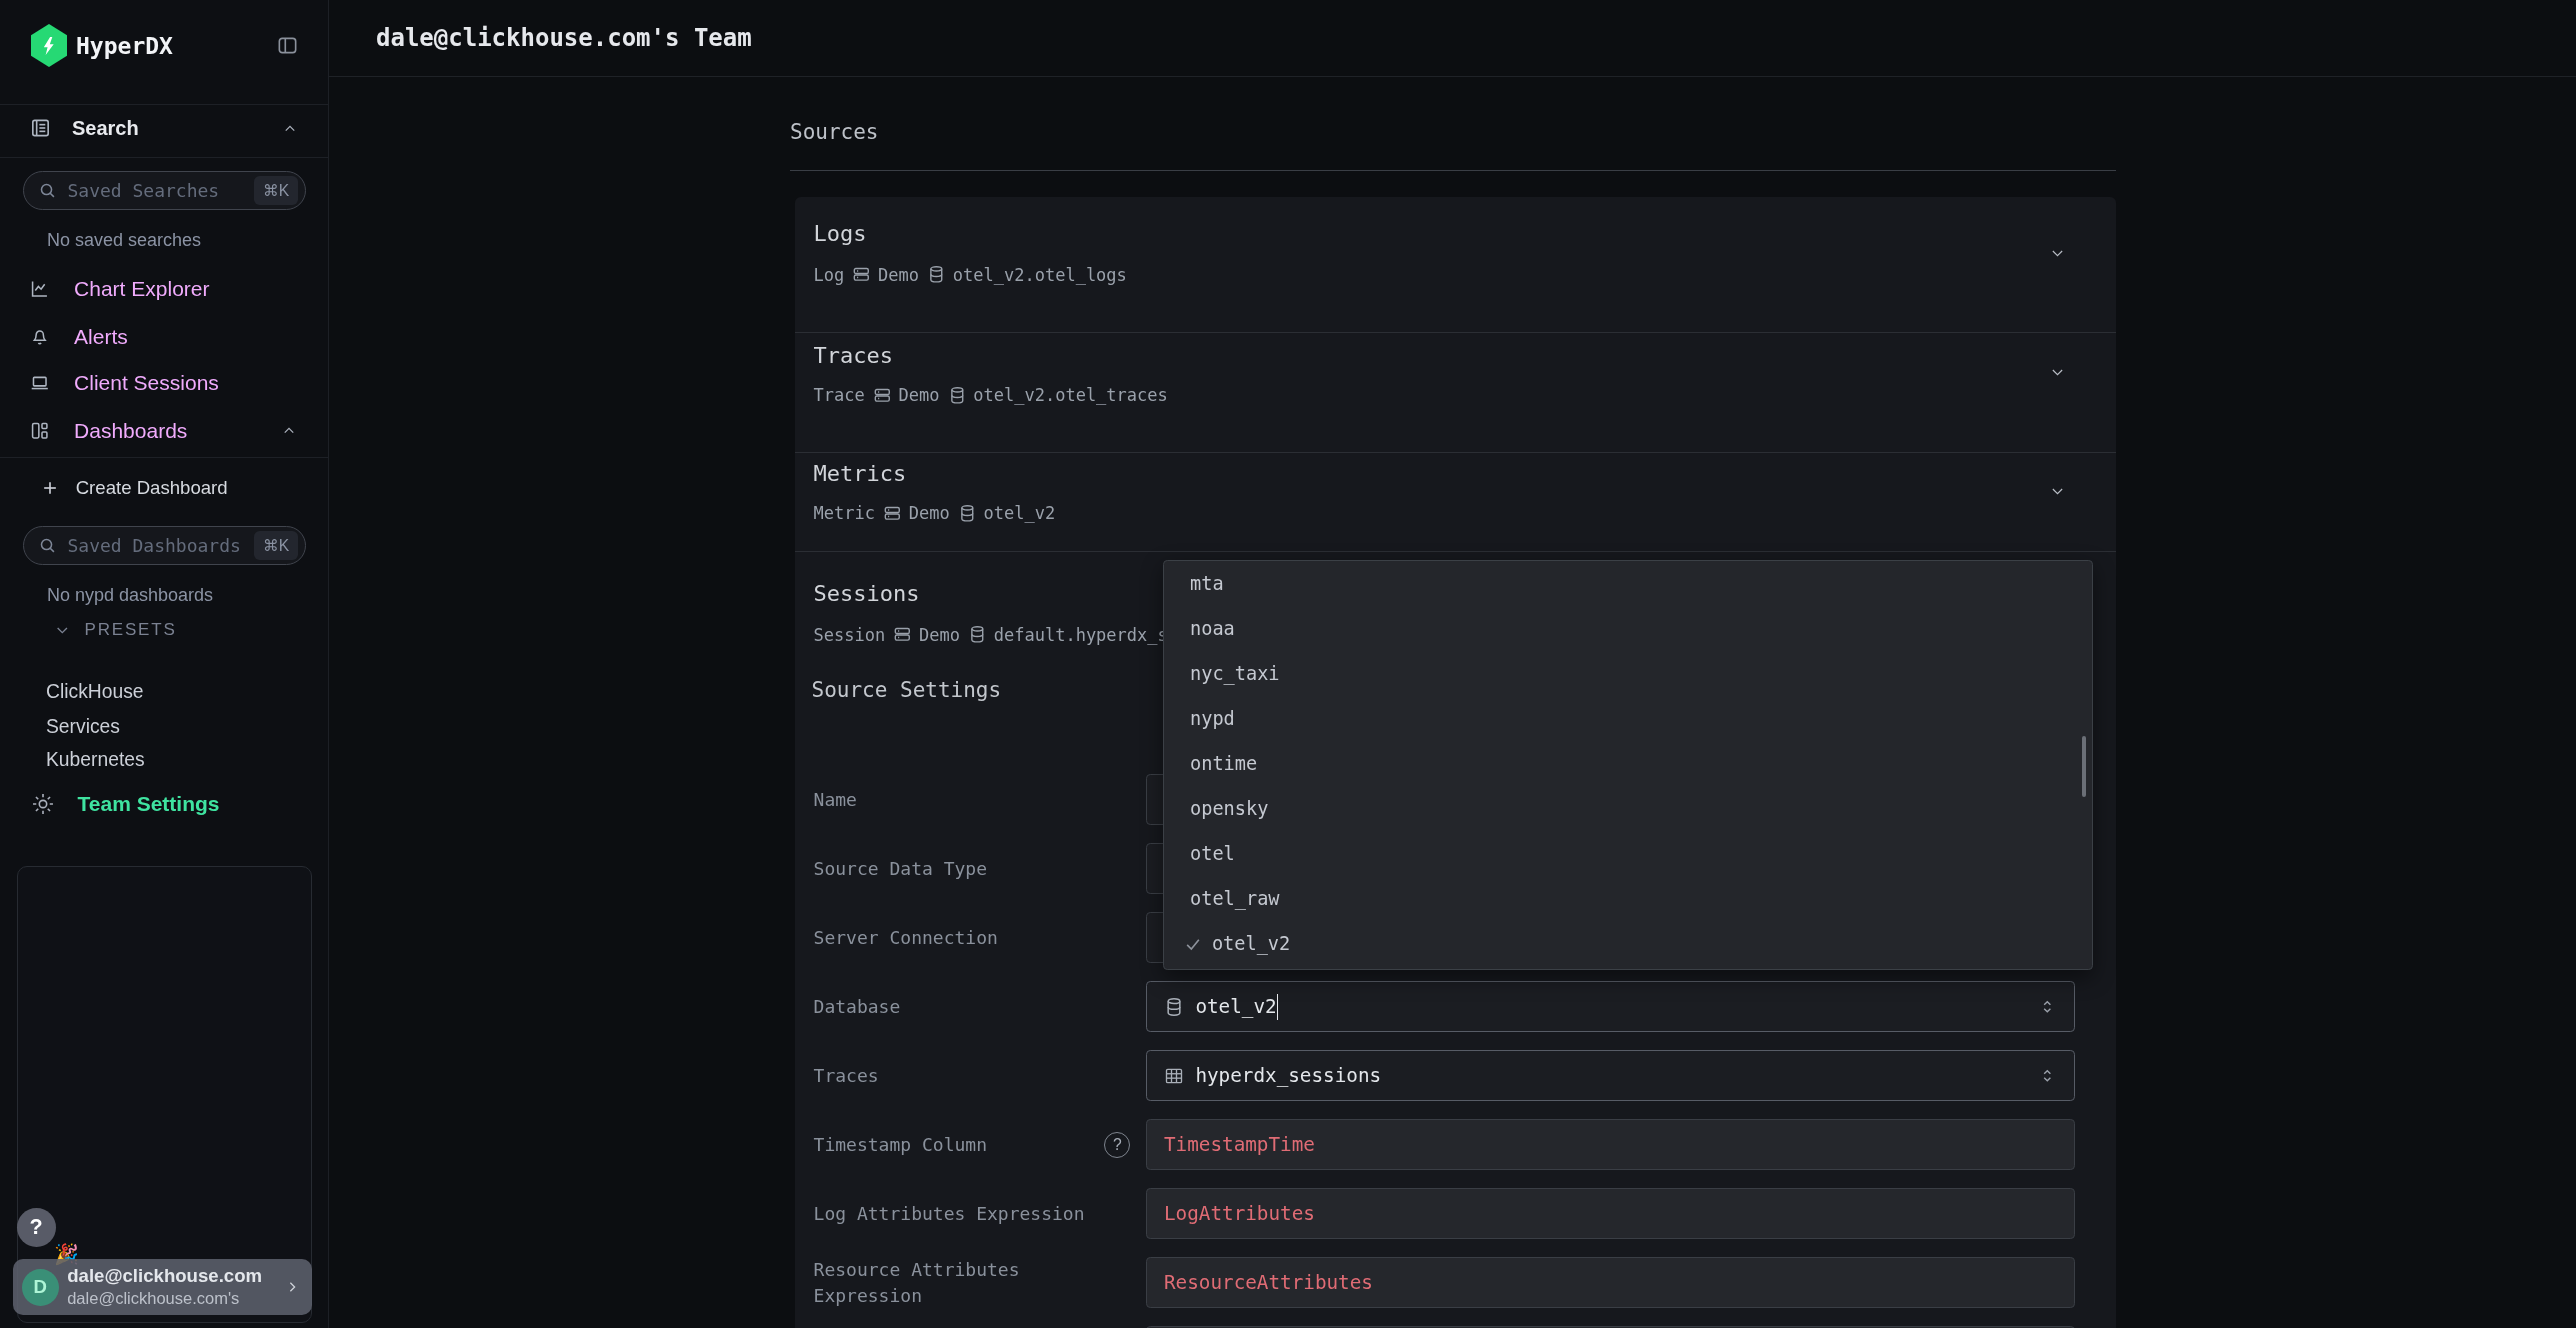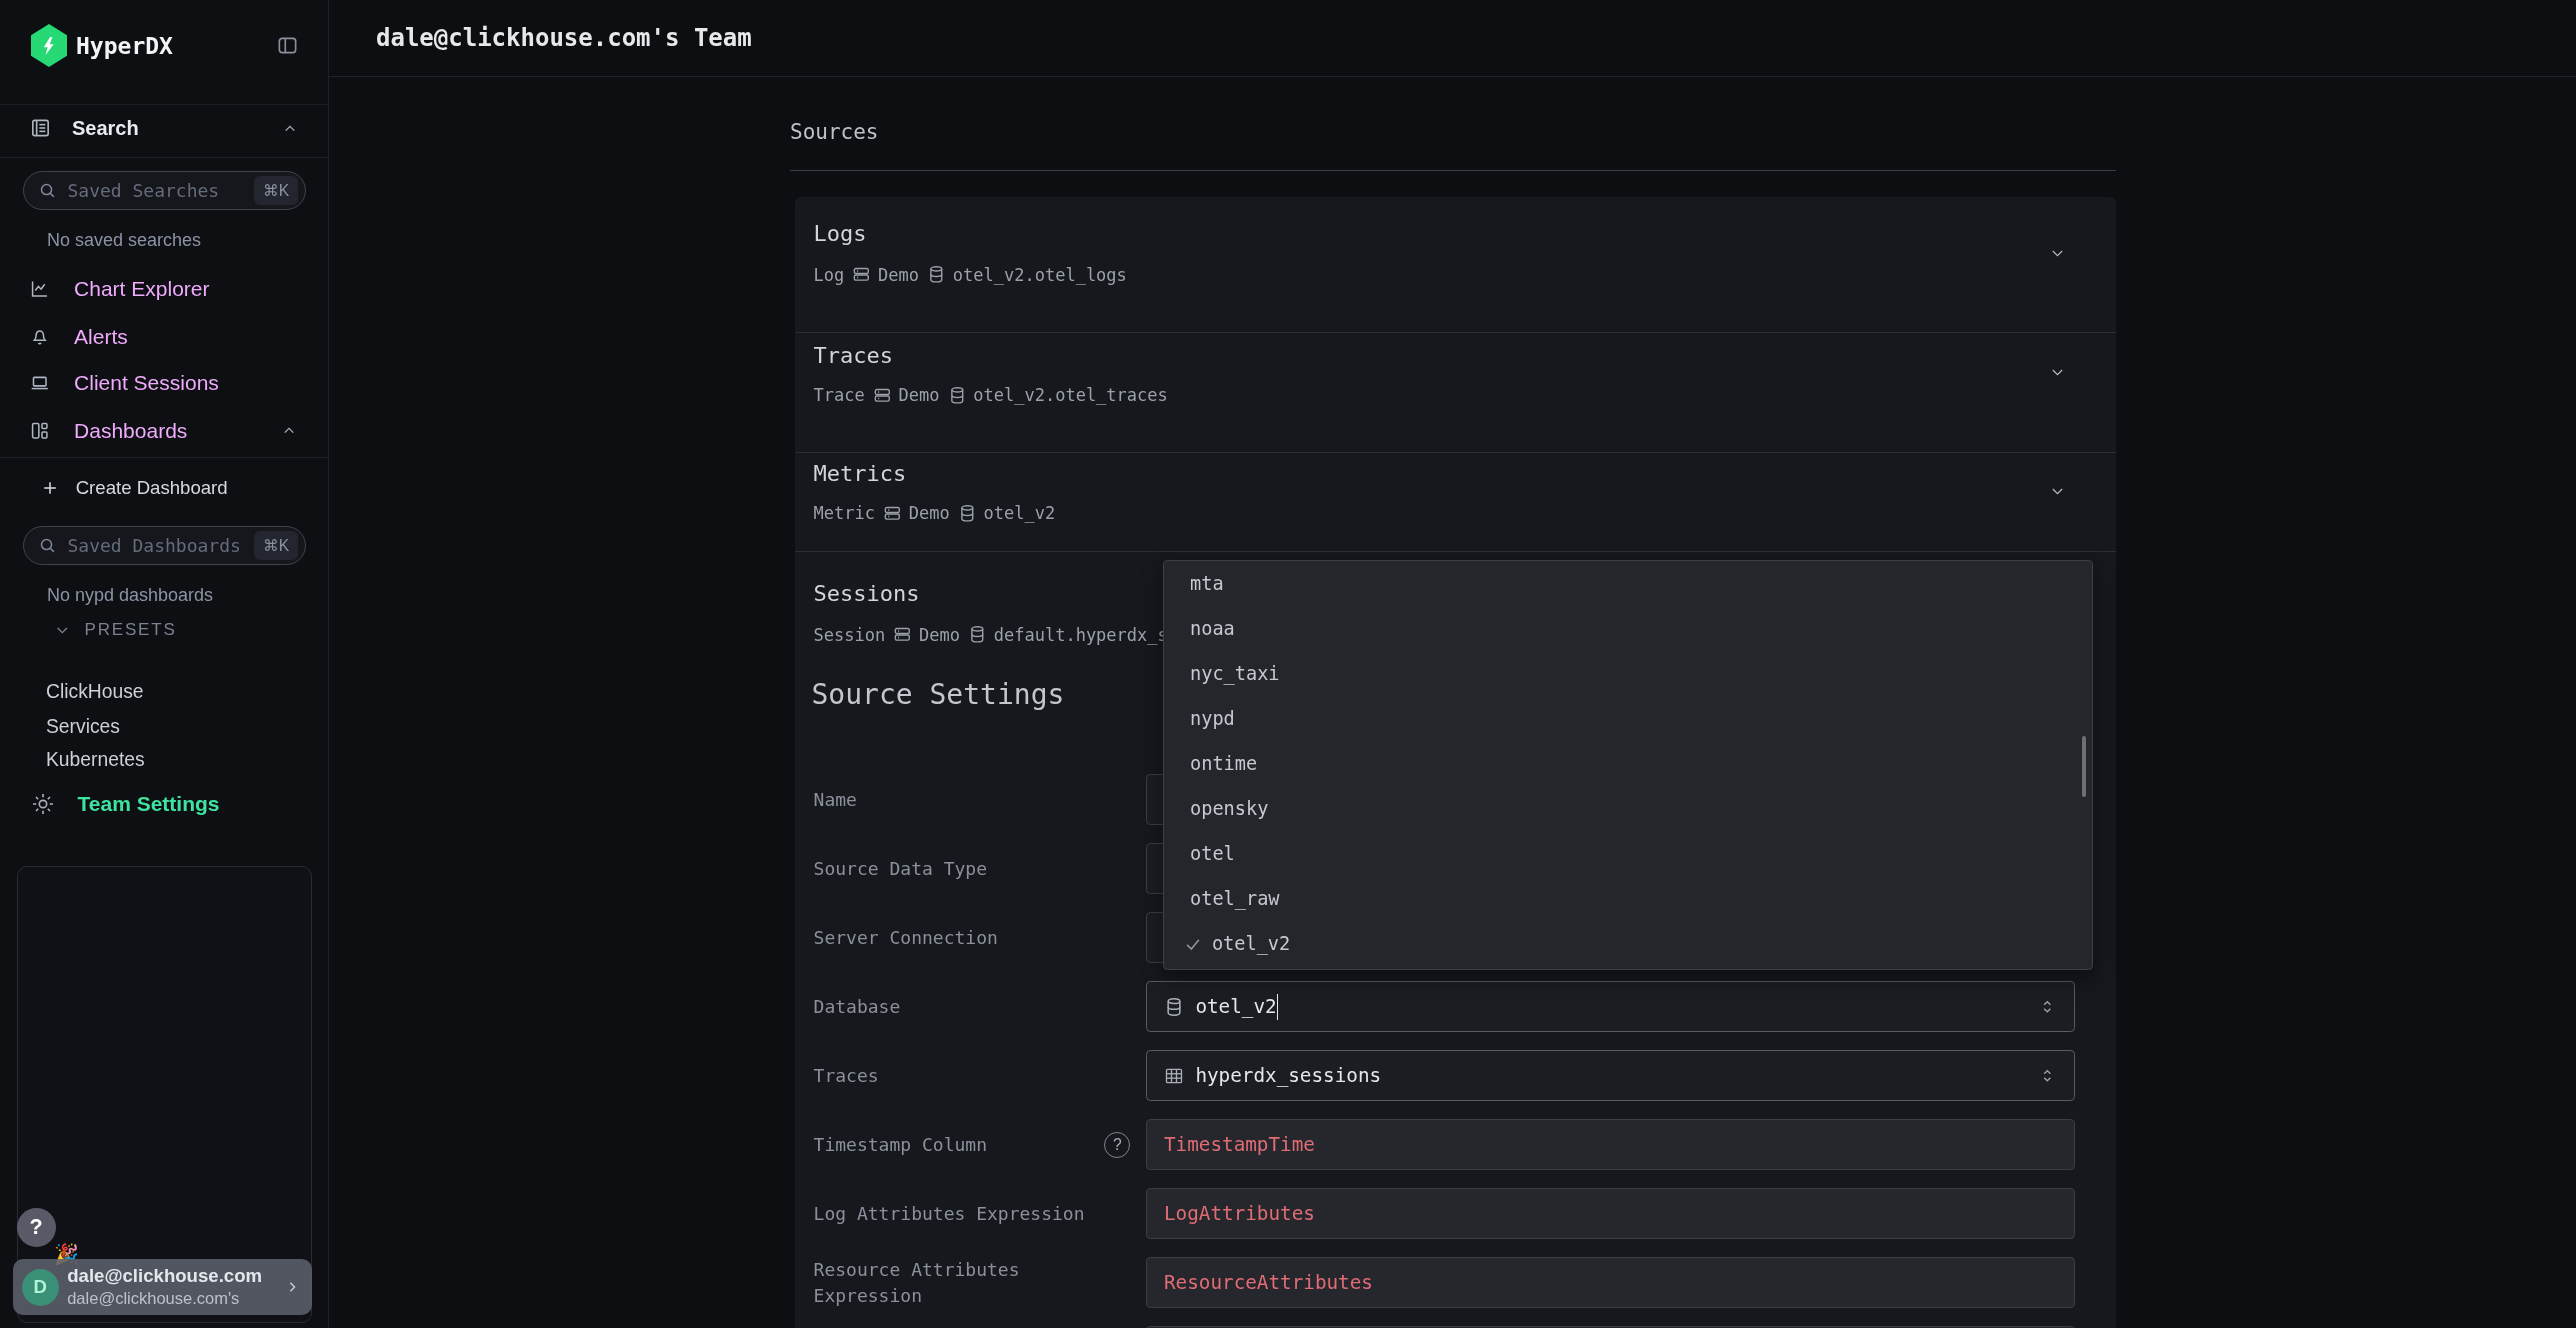--- a/index.html
+++ b/index.html
@@ -330,21 +330,21 @@
           <svg width="18.6" height="18.6" viewBox="0 0 24 24" fill="none" stroke="#9aa1ab" stroke-width="1.8">
             <ellipse cx="12" cy="5" rx="7" ry="2.8"></ellipse>
               <path d="M5 5v7c0 1.6 3.1 2.8 7 2.8s7-1.2 7-2.8V5"></path>
             <path d="M5 12v7c0 1.6 3.1 2.8 7 2.8s7-1.2 7-2.8v-7"></path>
           </svg>
           <span>default.hyperdx_s</span>
         </span>
       </div>
     </div>
 
-    <div class="mono abs" style="left:16.5px;top:481px;font-size:28px;color:#c3c7cd;">Source Settings</div>
+    <div class="mono abs" style="left:16.5px;top:481px;font-size:21px;color:#c3c7cd;">Source Settings</div>
 
     <div class="abs" style="left:0;top:577px;width:1321px;">
 
       <div class="frm-row">
         <div class="frm-label">Name</div>
         <div class="frm-input inp-hidden"></div>
       </div>
 
       <div class="frm-row">
         <div class="frm-label">Source Data Type</div>

